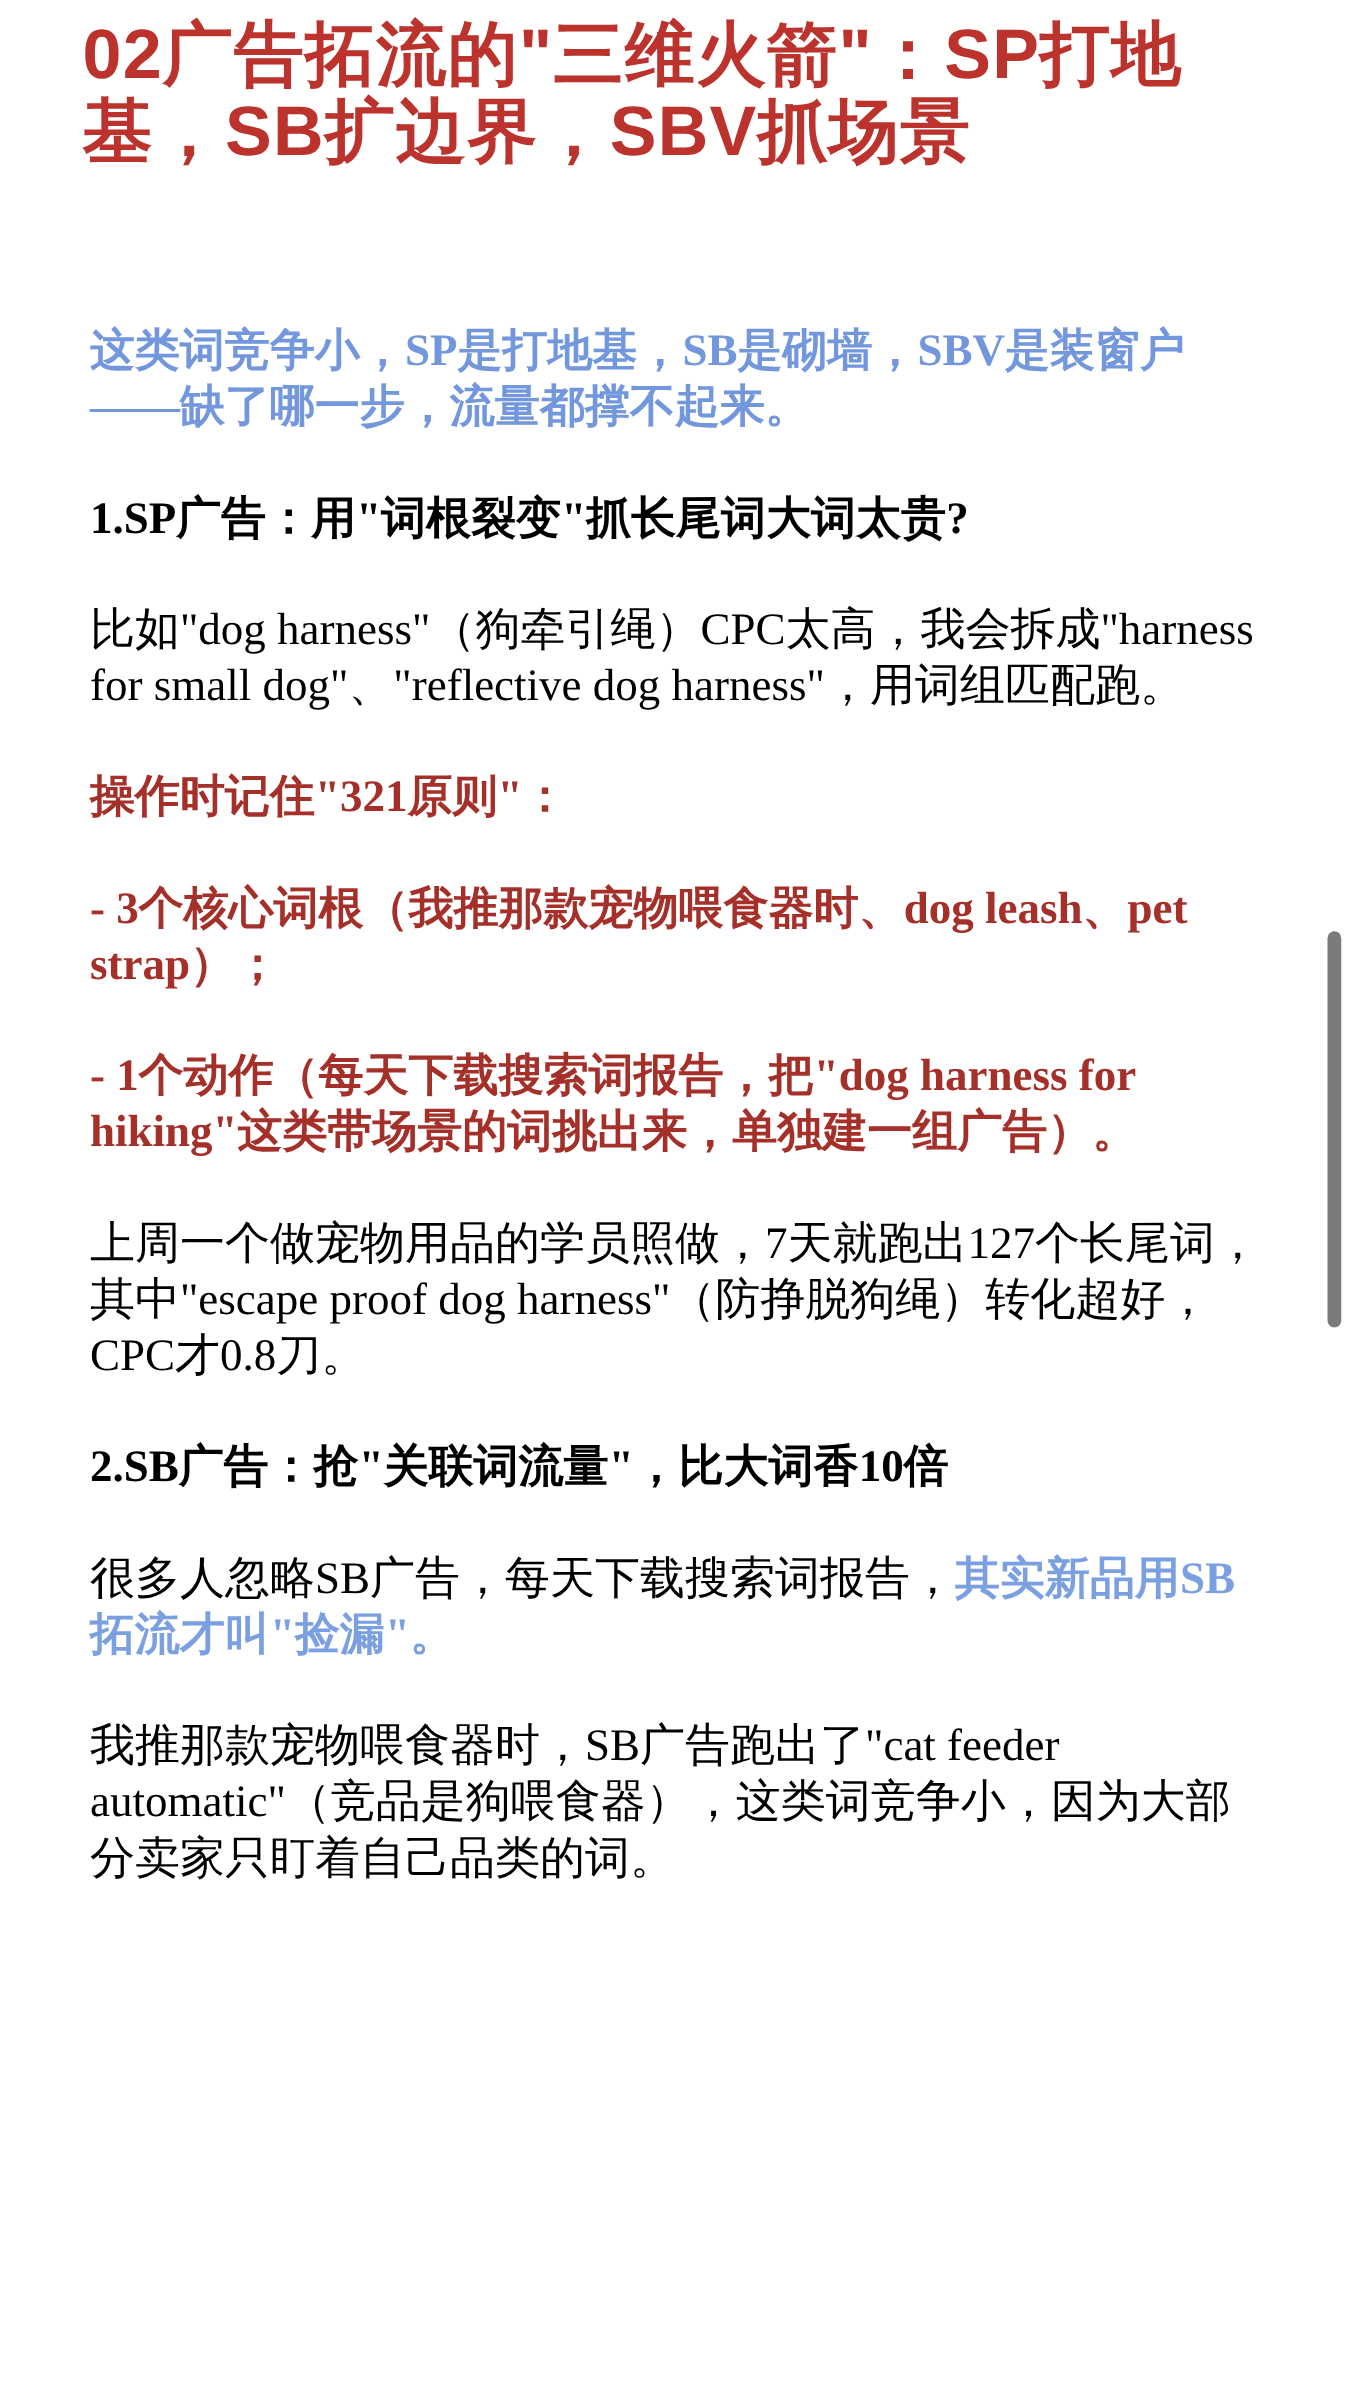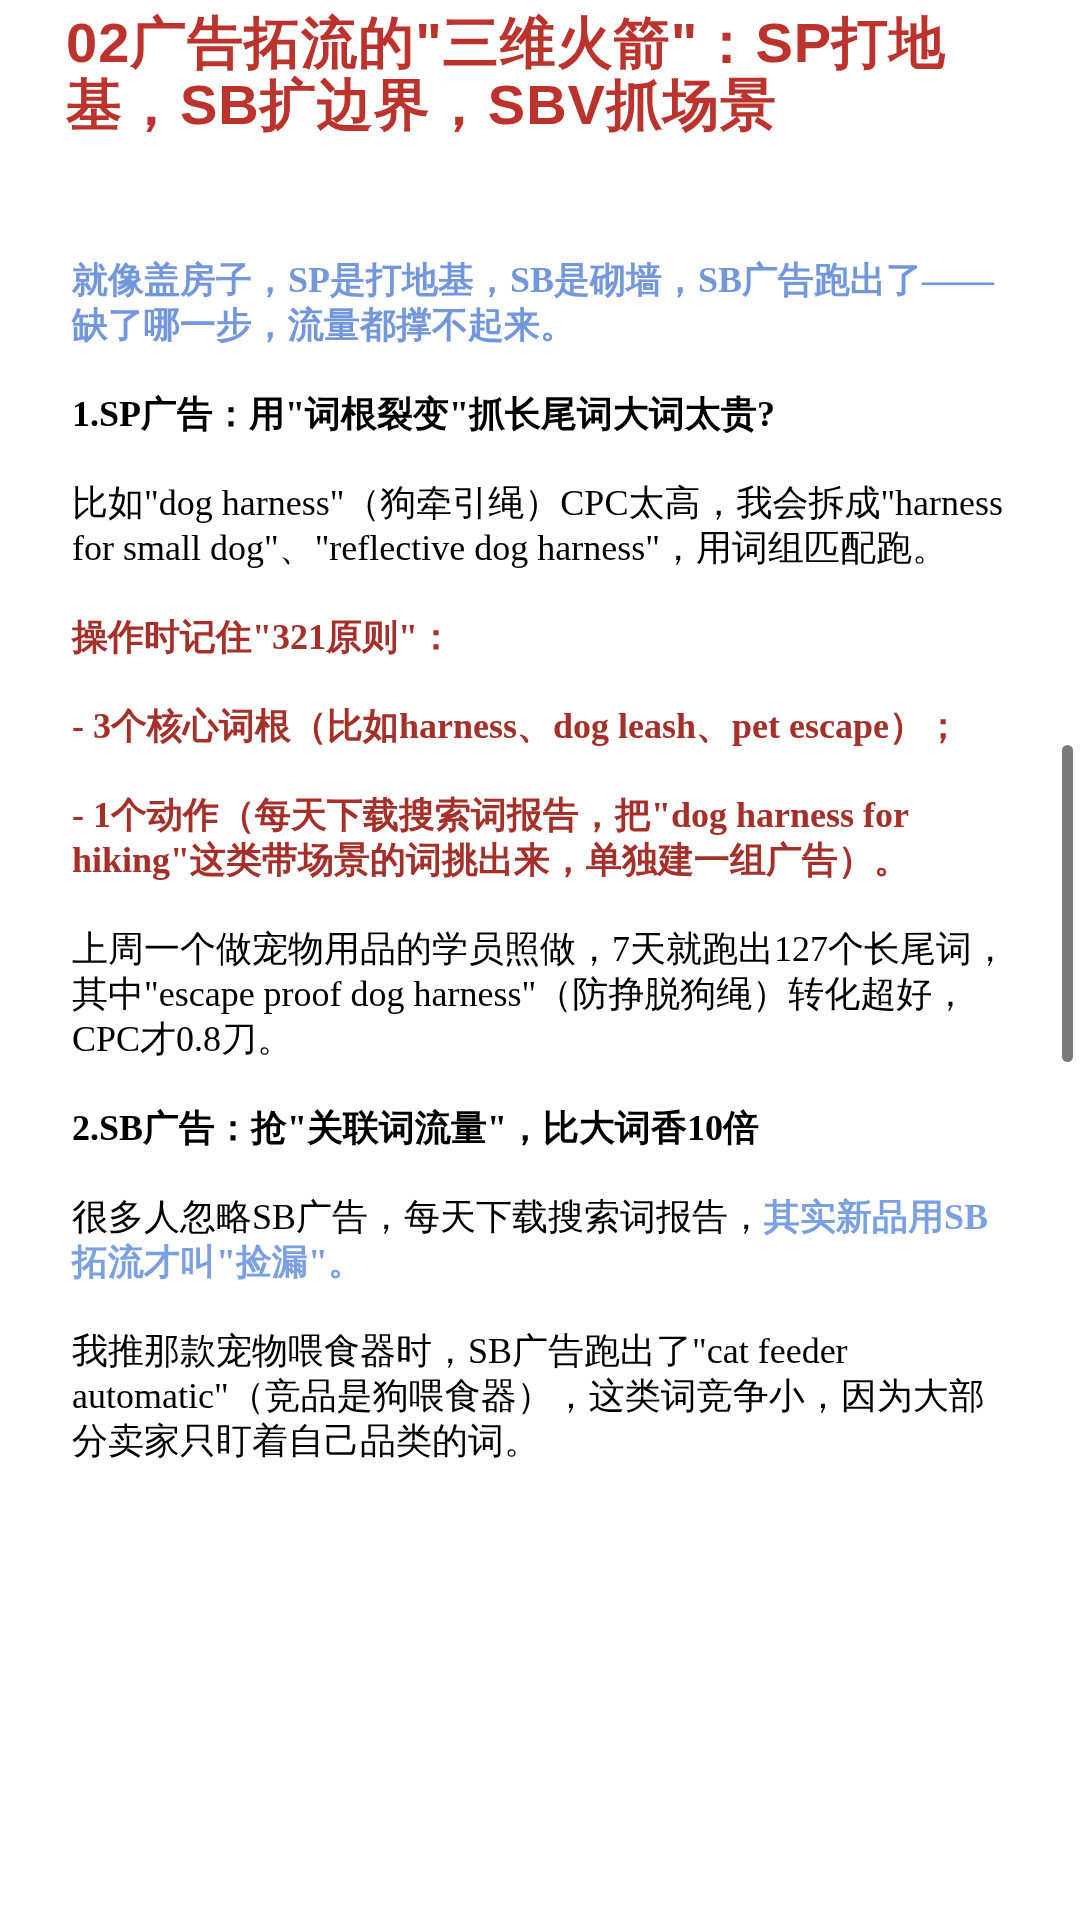--- a/index.html
+++ b/index.html
@@ -57,30 +57,30 @@
   }
 </style>
 </head>
 <body>
 
 <div class="content">
 
   <h1 class="article-title">02广告拓流的"三维火箭"：SP打地基，SB扩边界，SBV抓场景</h1>
 
 
-  <p class="block p-blue">就像盖房子，SP是打地基，SB是砌墙，SB广告跑出了——缺了哪一步，流量都撑不起来。</p>
+  <p class="block p-blue">这类词竞争小，SP是打地基，SB是砌墙，SBV是装窗户——缺了哪一步，流量都撑不起来。</p>
 
   <p class="block h-bold">1.SP广告：用"词根裂变"抓长尾词大词太贵?</p>
 
 
   <p class="block">比如"dog harness"（狗牵引绳）CPC太高，我会拆成"harness for small dog"、"reflective dog harness"，用词组匹配跑。</p>
 
   <p class="block p-red">操作时记住"321原则"：</p>
 
-  <p class="block p-red">- 3个核心词根（比如harness、dog leash、pet escape）；</p>
+  <p class="block p-red">- 3个核心词根（我推那款宠物喂食器时、dog leash、pet strap）；</p>
 
 
   <p class="block p-red">- 1个动作（每天下载搜索词报告，把"dog harness for hiking"这类带场景的词挑出来，单独建一组广告）。</p>
 
   <p class="block">上周一个做宠物用品的学员照做，7天就跑出127个长尾词，其中"escape proof dog harness"（防挣脱狗绳）转化超好，CPC才0.8刀。</p>
 
   <p class="block h-bold">2.SB广告：抢"关联词流量"，比大词香10倍</p>
 
   <p class="block"><span>很多人忽略SB广告，每天下载搜索词报告，</span><span class="inline-blue">其实新品用SB拓流才叫"捡漏"。</span></p>
 

